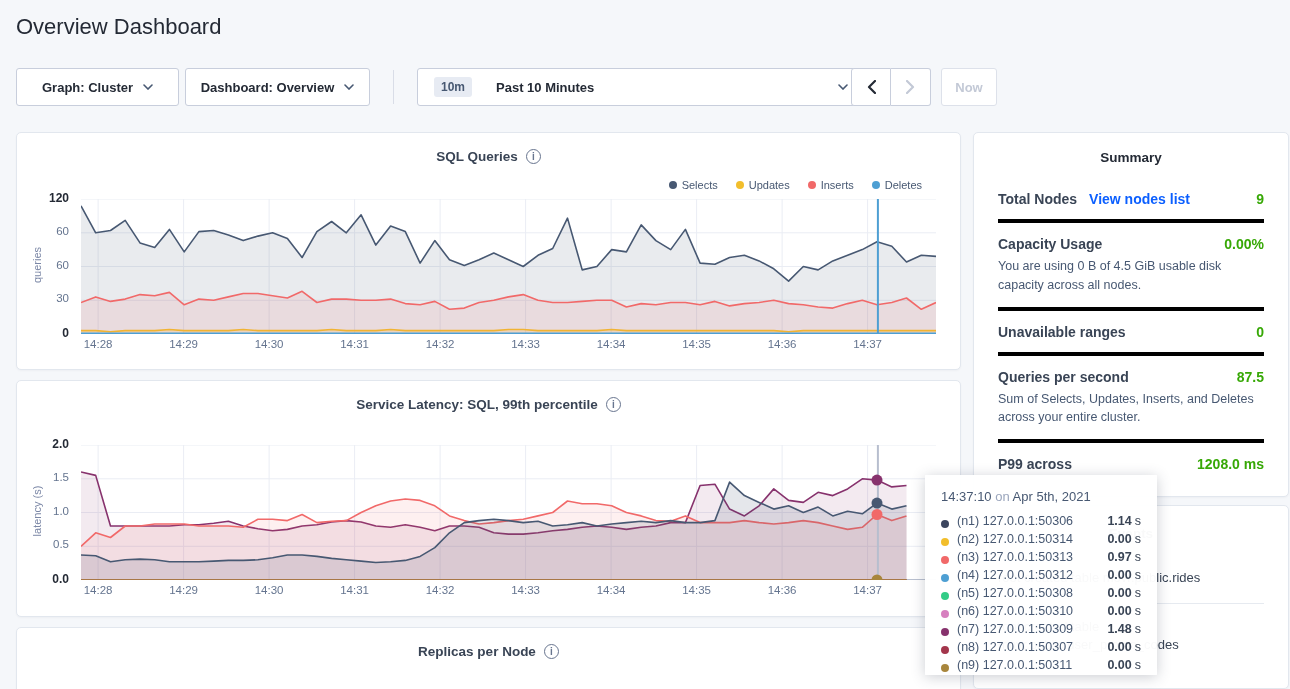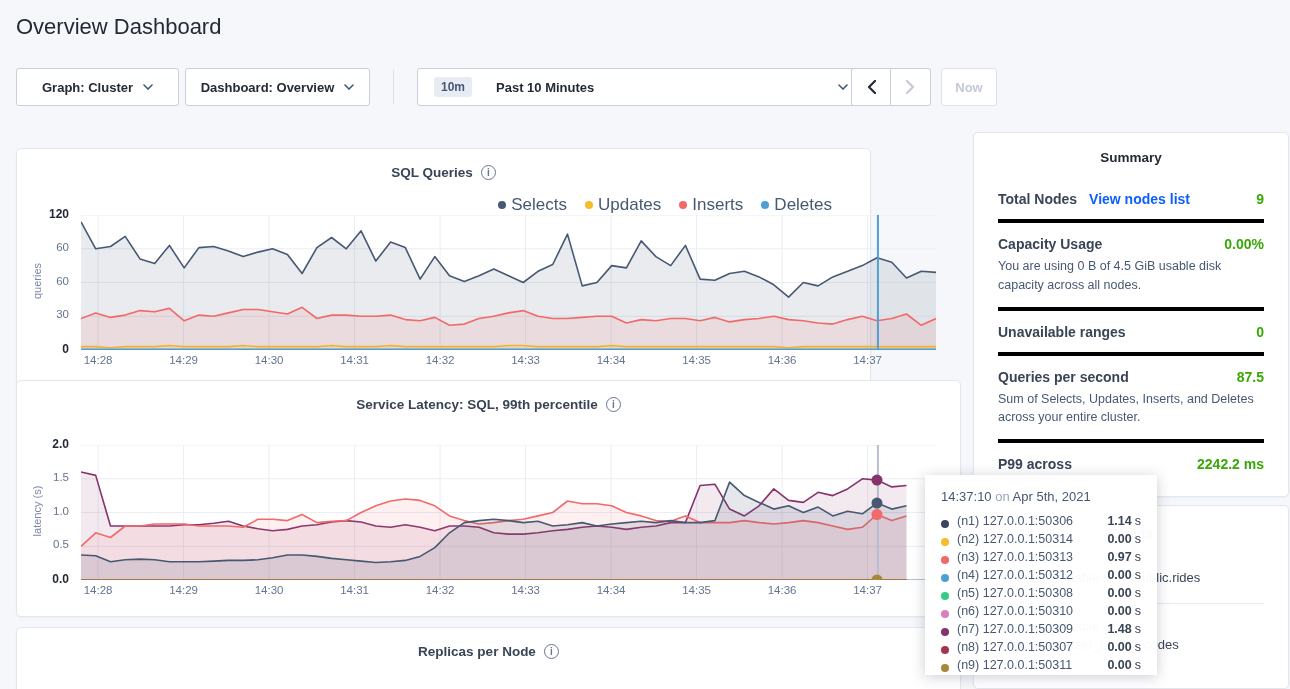--- a/index.html
+++ b/index.html
@@ -27,31 +27,31 @@
   .time-label { margin-left:14px; }
   .time-btn .chev { position:absolute; right:16px; }
   .arrow-group { position:absolute; left:851px; top:68px; display:flex; }
   .arrow-btn { width:40px; height:38px; background:#FFF; border:1px solid #C8CEDC; display:flex; align-items:center; justify-content:center; cursor:pointer; }
   .arrow-btn.prev { border-radius:3px 0 0 3px; }
   .arrow-btn.next { border-radius:0 3px 3px 0; border-left:none; }
   .now-btn { left:941px; width:56px; color:#C3C9D6; border-color:#DDE1EA; cursor:default; }
 
   
   .card { position:absolute; background:#FFF; border:1px solid #E2E7EE; border-radius:5px; box-shadow:0 1px 2px rgba(40,50,70,0.04); }
-  .card-sql { left:16px; top:148px; width:855px; height:238px; }
+  .card-sql { left:16px; top:132px; width:945px; height:238px; }
   .card-lat { left:16px; top:380px; width:945px; height:237px; }
   .card-rep { left:16px; top:627px; width:945px; height:120px; }
   .card-summary { left:973px; top:132px; width:316px; height:365px; overflow:hidden; }
   .card-events { left:973px; top:505px; width:316px; height:184px; overflow:hidden; }
 
   .chart-title-row { text-align:center; margin-top:16px; font-size:13.5px; font-weight:bold; color:#394455; display:flex; justify-content:center; align-items:center; gap:8px; }
   .info-icon { width:15px; height:15px; border:1.2px solid #68758F; border-radius:50%; color:#68758F; font-size:10px; line-height:12px; display:inline-flex; align-items:center; justify-content:center; font-style:normal; cursor:pointer; }
 
   .legend { position:absolute; top:46px; right:38px; display:flex; gap:18px; }
-  .legend-item { display:flex; align-items:center; gap:5px; font-size:17px; color:#475872; cursor:pointer; }
+  .legend-item { display:flex; align-items:center; gap:5px; font-size:11px; color:#475872; cursor:pointer; }
   .legend-dot { width:8px; height:8px; border-radius:50%; }
 
   .plot-wrap { position:absolute; left:64px; width:855px; height:135px; }
   .card-sql .plot-wrap { top:66px; }
   .card-lat .plot-wrap { top:64px; }
   .plot-svg { display:block; }
   .ylab { position:absolute; left:-84px; top:calc(50% - 8px); width:80px; text-align:center; transform:rotate(-90deg); font-size:11px; color:#7B87A6; }
   .yticks { position:absolute; left:-50px; top:0; width:44px; height:135px; }
   .ytick { position:absolute; right:6px; font-size:11.5px; color:#64748F; }
   .ytick.bold { font-weight:bold; color:#242A35; font-size:12px; }
@@ -311,21 +311,21 @@
   <div class="sum-row">
     <div class="sum-line">
       <span class="sum-label">Queries per second</span>
       <span class="sum-value">87.5</span>
     </div>
     <div class="sum-desc">Sum of Selects, Updates, Inserts, and Deletes across your entire cluster.</div>
   </div>
   <div class="sum-row">
     <div class="sum-line">
       <span class="sum-label">P99 across</span>
-      <span class="sum-value">2242.2 ms</span>
+      <span class="sum-value">1208.0 ms</span>
     </div>
   </div>
 </div>
 
 <div class="card card-events">
   <div class="events-heading">Events</div>
   <div class="events-list">
     <div class="event-item">root created table movr.public.rides</div>
     <div class="event-item">root created table movr.public.user_promo_codes</div>
   </div>

